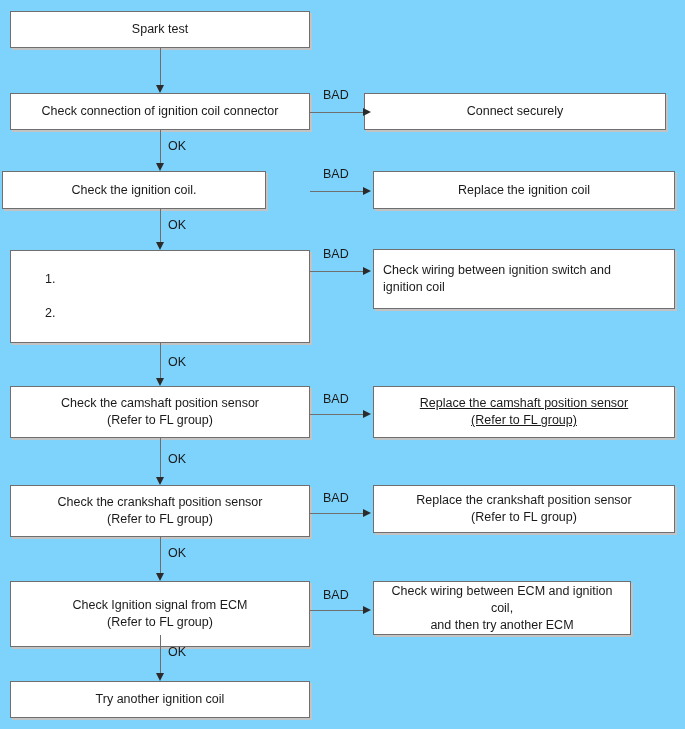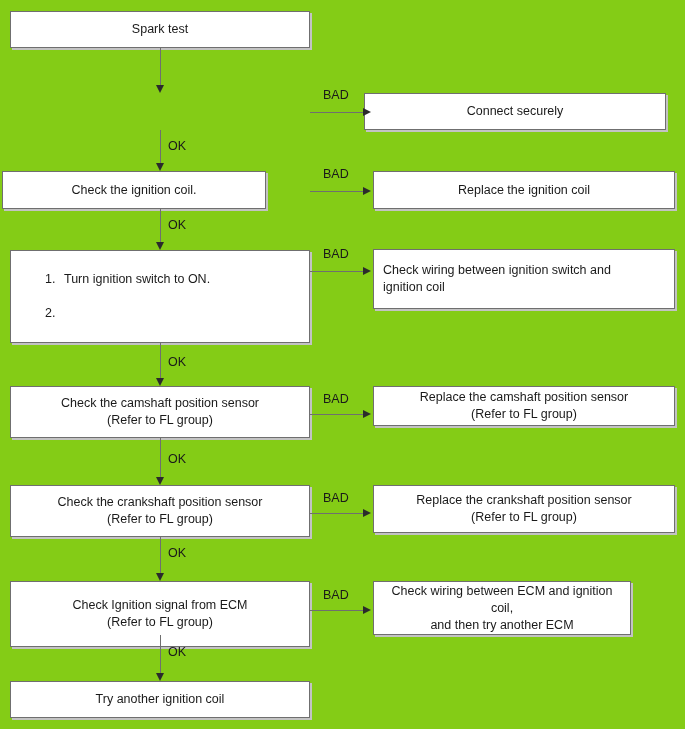--- a/index.html
+++ b/index.html
@@ -8,21 +8,21 @@
     background: #ffffff;
   }
   body {
     font-family: "Liberation Sans", sans-serif;
     color: #1a1a1a;
   }
   #chart {
     position: relative;
     width: 685px;
     height: 729px;
-    background: #84cc16;
+    background: #7dd3fc;
     overflow: hidden;
   }
   .node {
     position: absolute;
     box-sizing: border-box;
     background: #ffffff;
     border: 1px solid #6f6f6f;
     box-shadow: 2px 2px 0 0 #c3c3c3;
     display: flex;
     align-items: center;
@@ -105,30 +105,32 @@
 </style>
 </head>
 <body>
 
 <div id="chart">
 
   <div class="node center" style="left:10px; top:11px; width:300px; height:37px;">
     <span class="inner">Spark test</span>
   </div>
 
+  <div class="node center" style="left:10px; top:93px; width:300px; height:37px;">
+    <span class="inner">Check connection of ignition coil connector</span>
+  </div>
 
   <div class="node center" style="left:2px; top:171px; width:264px; height:38px;">
     <span class="inner">Check the ignition coil.</span>
   </div>
 
   <div class="node left steps" style="left:10px; top:250px; width:300px; height:93px;">
     <span class="inner">
       <span class="step-row">
         <span class="step-num">1.</span>
-        <span class="step-txt">Turn ignition switch to ON.</span>
       </span>
       <span class="step-row">
         <span class="step-num">2.</span>
       </span>
     </span>
   </div>
 
   <div class="node center" style="left:10px; top:386px; width:300px; height:52px;">
     <span class="inner">Check the camshaft position sensor
 (Refer to FL group)</span>
@@ -154,21 +156,21 @@
 
   <div class="node center" style="left:373px; top:171px; width:302px; height:38px;">
     <span class="inner">Replace the ignition coil</span>
   </div>
 
   <div class="node left" style="left:373px; top:249px; width:302px; height:60px;">
     <span class="inner">Check wiring between ignition switch and
 ignition coil</span>
   </div>
 
-  <div class="node center" style="left:373px; top:386px; width:302px; height:40px;">
+  <div class="node center" style="left:373px; top:386px; width:302px; height:52px;text-decoration:underline;">
     <span class="inner">Replace the camshaft position sensor
 (Refer to FL group)</span>
   </div>
 
   <div class="node center" style="left:373px; top:485px; width:302px; height:48px;">
     <span class="inner">Replace the crankshaft position sensor
 (Refer to FL group)</span>
   </div>
 
   <div class="node center" style="left:373px; top:581px; width:258px; height:54px;">

